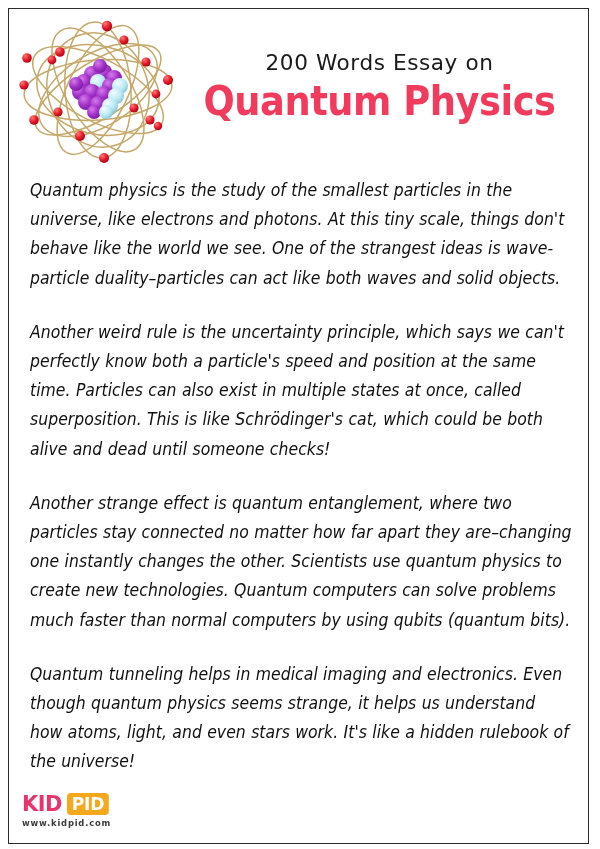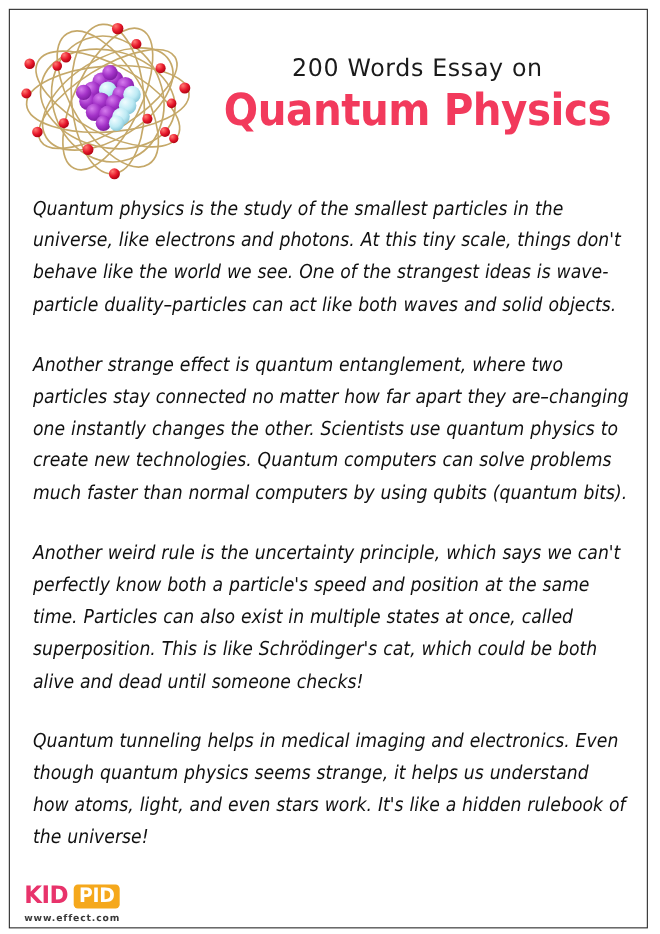--- a/index.html
+++ b/index.html
@@ -104,21 +104,21 @@
     text-align: left;
     word-spacing: 0.3px;
     font-style: italic;
   }
   .para:last-child { margin-bottom: 6px; }
 
   
   .footer {
     position: absolute;
     left: 9px;
-    bottom: 4px;
+    bottom: 15px;
     width: 579px;
     height: 56px;
   }
 
   .logo {
     position: absolute;
     left: 13px;
     bottom: 6px;
     width: 112px;
   }
@@ -256,30 +256,30 @@
     </div>
 
     <div class="title-block">
       <div class="eyebrow">200 Words Essay on</div>
       <div class="main-title">Quantum Physics</div>
     </div>
   </div>
 
   <div class="essay">
     <p class="para">Quantum physics is the study of the smallest particles in the universe, like electrons and photons. At this tiny scale, things don't behave like the world we see. One of the strangest ideas is wave-particle duality–particles can act like both waves and solid objects.</p>
+    <p class="para">Another weird rule is the uncertainty principle, which says we can't perfectly know both a particle's speed and position at the same time. Particles can also exist in multiple states at once, called superposition. This is like Schrödinger's cat, which could be both alive and dead until someone checks!</p>
     <p class="para">Another strange effect is quantum entanglement, where two particles stay connected no matter how far apart they are–changing one instantly changes the other. Scientists use quantum physics to create new technologies. Quantum computers can solve problems much faster than normal computers by using qubits (quantum bits).</p>
-    <p class="para">Another weird rule is the uncertainty principle, which says we can't perfectly know both a particle's speed and position at the same time. Particles can also exist in multiple states at once, called superposition. This is like Schrödinger's cat, which could be both alive and dead until someone checks!</p>
     <p class="para">Quantum tunneling helps in medical imaging and electronics. Even though quantum physics seems strange, it helps us understand how atoms, light, and even stars work. It's like a hidden rulebook of the universe!</p>
   </div>
 
   <div class="footer">
 
     <div class="logo">
       <div class="logo-row">
         <span class="logo-kid">KID</span>
         <span class="logo-pid">PID</span>
       </div>
-      <div class="logo-url">www.effect.com</div>
+      <div class="logo-url">www.kidpid.com</div>
     </div>
 
   </div>
 
 </div>
 
 </body></html>

